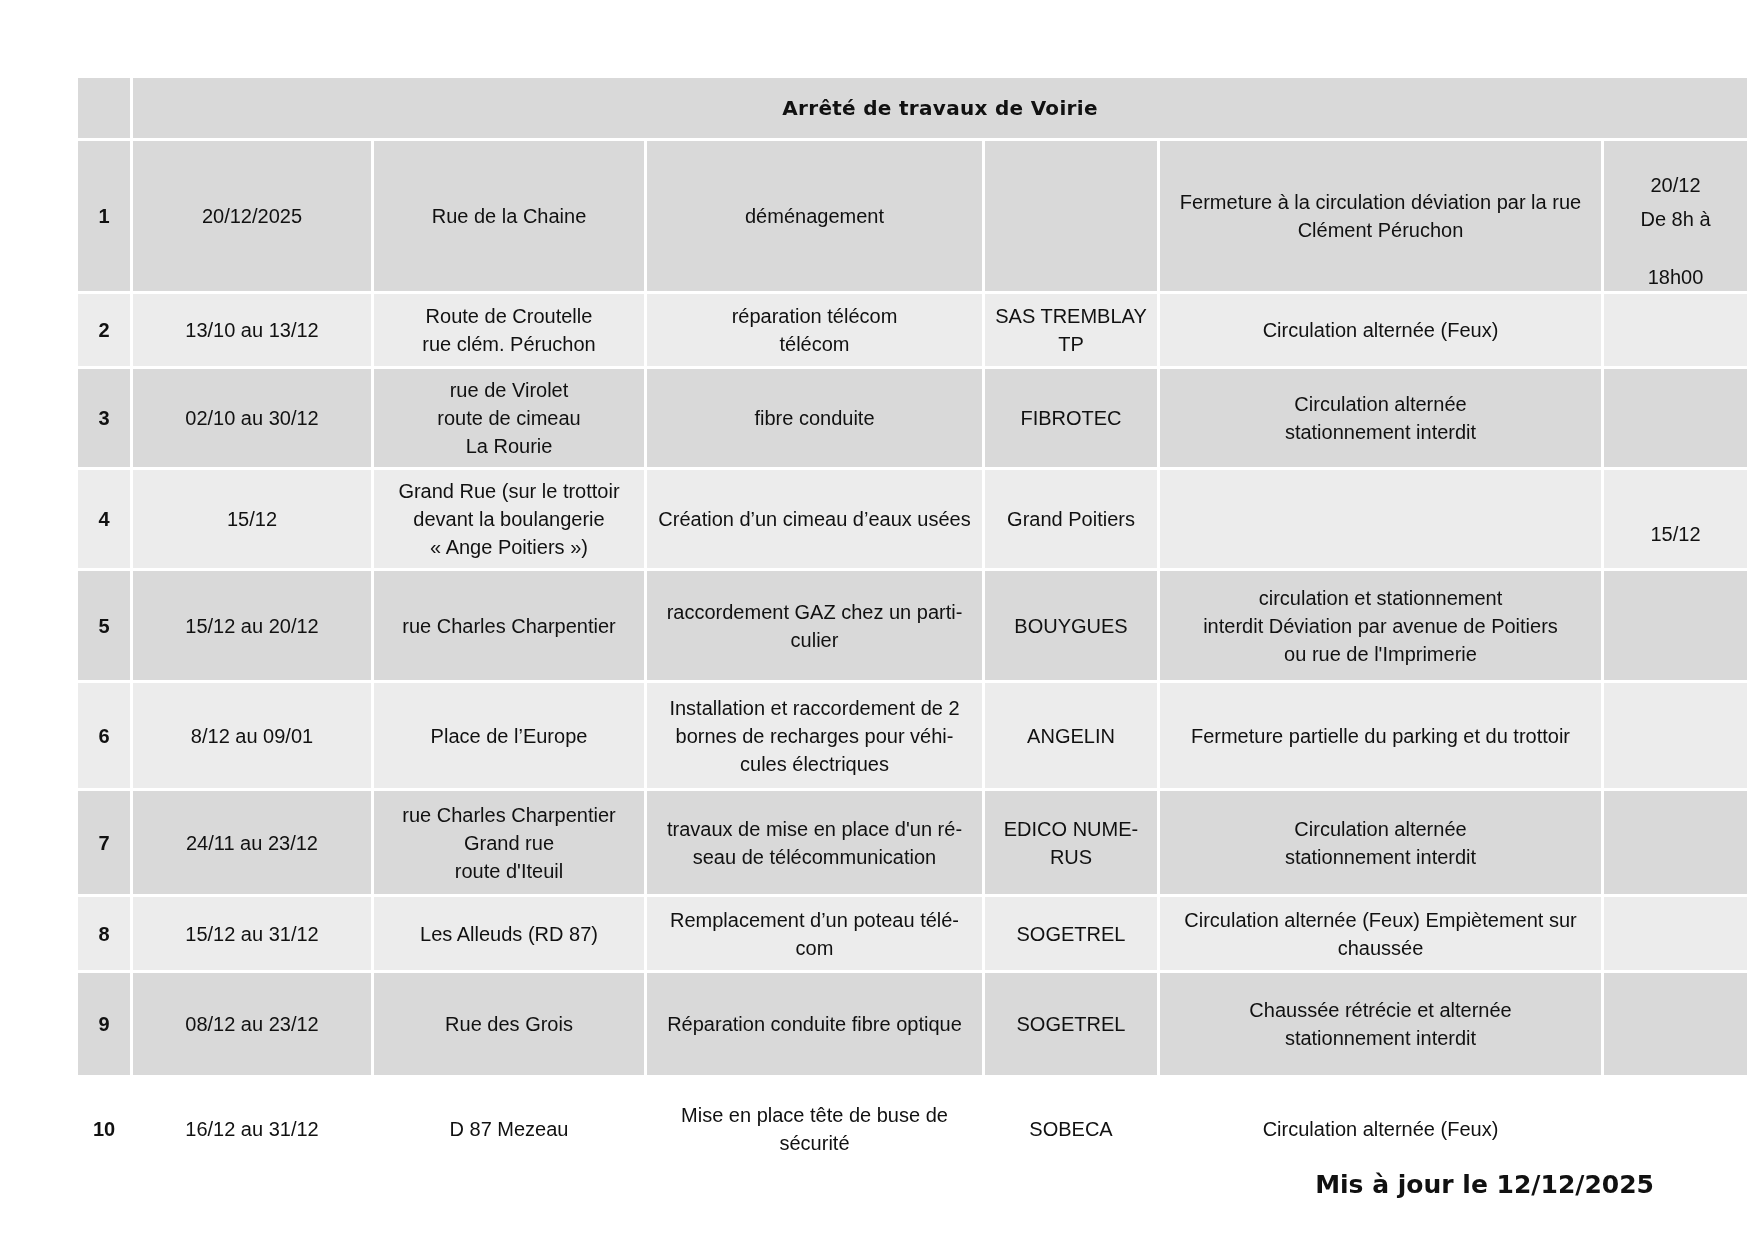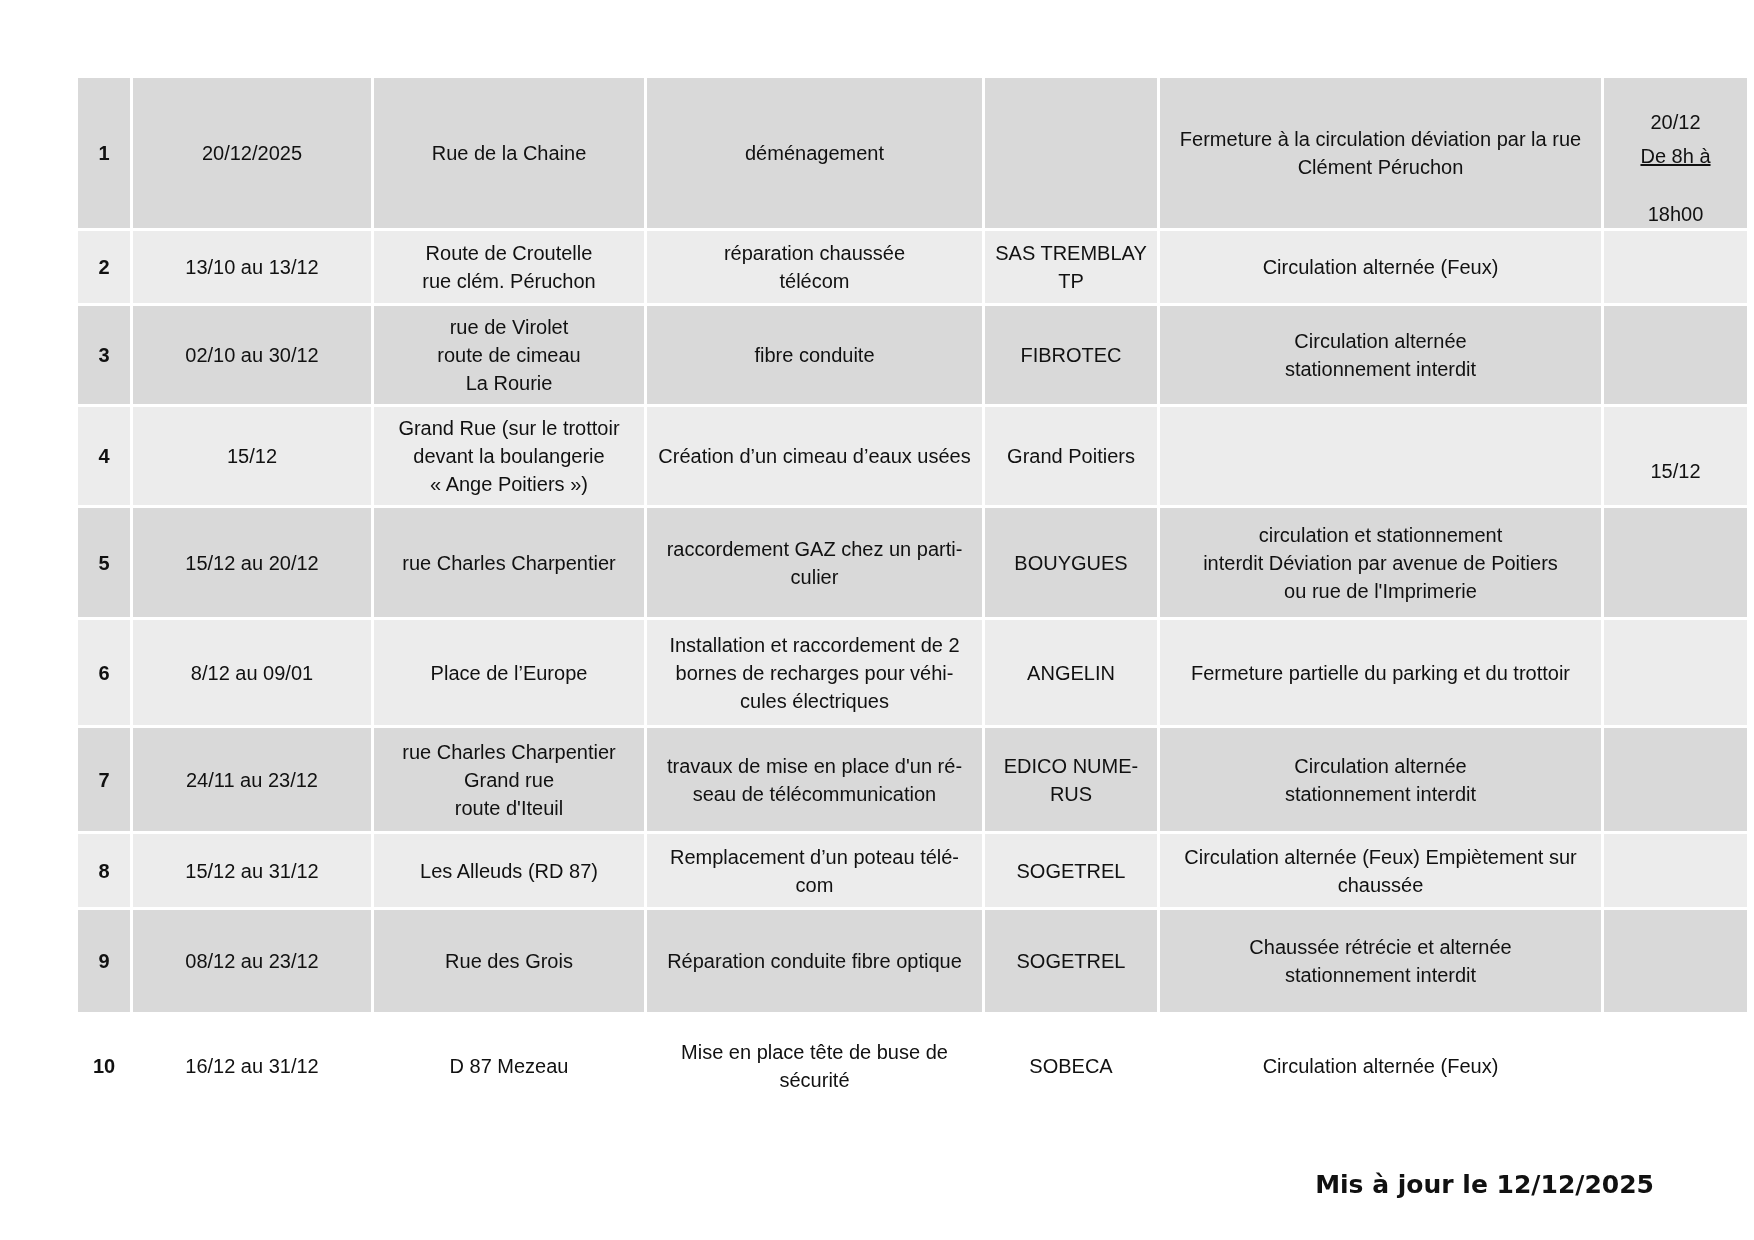--- a/index.html
+++ b/index.html
@@ -12,36 +12,40 @@
   .title { font-weight: bold; font-size: 42px; letter-spacing: 0.3px; font-family: "DejaVu Sans", sans-serif; }
   .head-row td { background: #ececec; height: 38px; font-weight: bold; font-size: 21px; font-family: "DejaVu Sans", sans-serif; }
   .row-dark td { background: #d9d9d9; }
   .row-light td { background: #ececec; }
   .row-plain td { background: #ffffff; }
   td.num { font-weight: bold; font-size: 20px; }
   .cell-lines span { display: block; }
   .footer { position: absolute; left: 1300px; top: 1170px; width: 354px; text-align: right;
             font-weight: bold; font-size: 25px; font-family: "DejaVu Sans", sans-serif; }
   .date-stack span { display: block; margin-top: 30px; }
-  .date-stack .gap { margin-top: 6px; text-decoration: underline; }
+  .date-stack .gap { margin-top: 6px; }
 </style>
 </head>
 <body>
 
 <table class="tbl">
   <colgroup>
     <col style="width:52px">
     <col style="width:238px">
     <col style="width:270px">
     <col style="width:335px">
     <col style="width:172px">
     <col style="width:441px">
     <col style="width:143px">
   </colgroup>
   <tbody id="tbody">
+    <tr class="title-row">
+      <td></td>
+      <td colspan="6" class="title">Arrêté de travaux de Voirie</td>
+    </tr>
   <tr class="row-dark">
         <td class="num" style="height: 104px;">1</td>
         <td>20/12/2025</td>
         <td class="cell-lines">
           <span>Rue de la Chaine</span>
         </td>
         <td class="cell-lines">
           <span>déménagement</span>
         </td>
         <td class="cell-lines">
@@ -58,21 +62,21 @@
         </td>
       </tr>
       <tr class="row-light">
         <td class="num" style="height: 72px;">2</td>
         <td>13/10 au 13/12</td>
         <td class="cell-lines">
           <span>Route de Croutelle</span>
           <span>rue clém. Péruchon</span>
         </td>
         <td class="cell-lines">
-          <span>réparation chaussée</span>
+          <span>réparation télécom</span>
           <span>télécom</span>
         </td>
         <td class="cell-lines">
           <span>SAS TREMBLAY</span>
           <span>TP</span>
         </td>
         <td class="cell-lines">
           <span>Circulation alternée (Feux)</span>
         </td>
         <td class="cell-lines date-stack">

